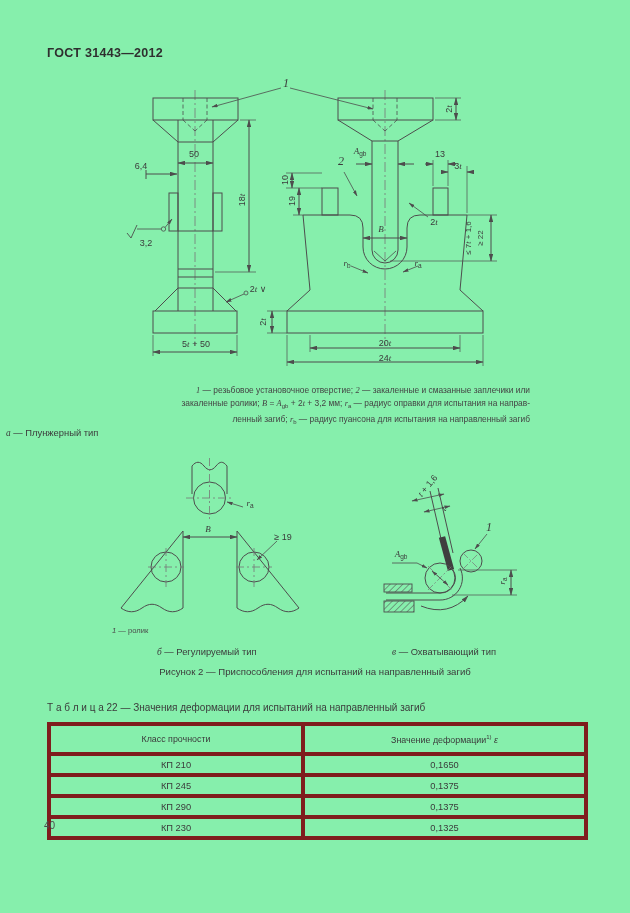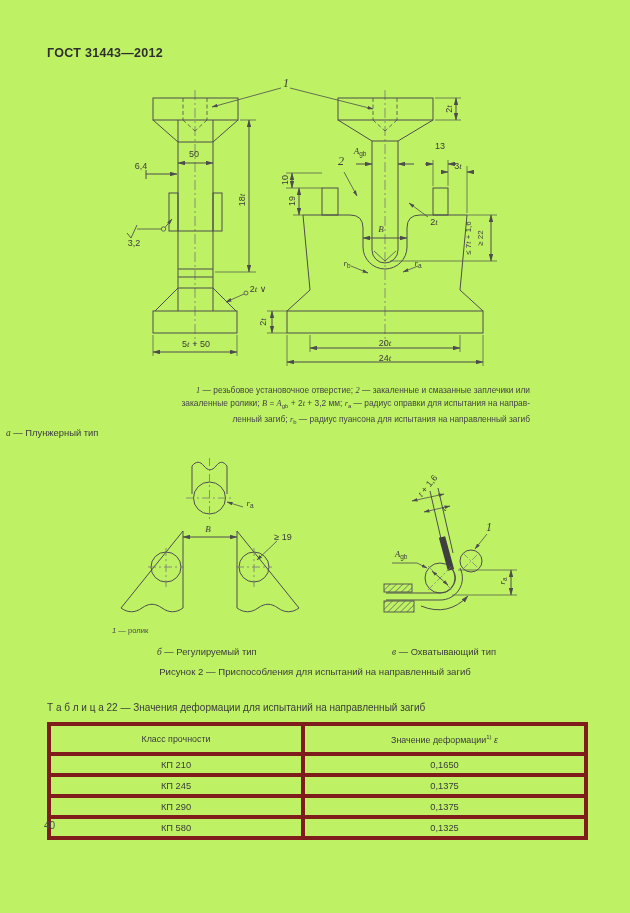--- a/index.html
+++ b/index.html
@@ -1,16 +1,16 @@
 <!DOCTYPE html>
 <html><head>
 <meta charset="utf-8">
 <style>
   html,body{margin:0;padding:0;background:#e8e8e8;}
-  .page{position:relative;width:630px;height:913px;background:#bef264;margin:0 auto;
+  .page{position:relative;width:630px;height:913px;background:#86efac;margin:0 auto;
         font-family:"Liberation Sans", sans-serif;color:#3b3b3b;overflow:hidden;}
   .hdr{position:absolute;left:47px;top:46px;font-size:12.5px;font-weight:bold;letter-spacing:.3px;color:#2f2f2f;}
   svg.draw{position:absolute;left:0;top:0;}
   .lbl{position:absolute;font-size:9px;color:#3b3b3b;white-space:nowrap;
        transform:translate(-50%,-50%);line-height:1;}
   .lbl i{font-family:"Liberation Serif", serif;}
   .lbl sub{font-size:6.5px;vertical-align:-2px;}
   .rot{transform:translate(-50%,-50%) rotate(-90deg);}
   .rot50{transform:translate(-50%,-50%) rotate(-50deg);}
   .f8{font-size:8px;}
@@ -159,28 +159,28 @@
       <path d="M511,570 V595" marker-start="url(#ar)" marker-end="url(#ar)"></path>
       <path d="M412,501 L444,494" marker-start="url(#ar)" marker-end="url(#ar)" stroke-width="0.8"></path>
       <path d="M424,512 L450,506" marker-start="url(#ar)" marker-end="url(#ar)" stroke-width="0.8"></path>
     </g>
   </svg>
 
   <div class="lbl f11" style="left:286px;top:83px"><i>1</i></div>
   <div class="lbl" style="left:194px;top:154px">50</div>
   <div class="lbl" style="left:141px;top:166px">6,4</div>
   <div class="lbl rot" style="left:242px;top:200px">18<i>t</i></div>
-  <div class="lbl" style="left:134px;top:243px">3,2</div>
+  <div class="lbl" style="left:146px;top:243px">3,2</div>
   <div class="lbl" style="left:258px;top:289px">2<i>t</i> ∨</div>
   <div class="lbl" style="left:196px;top:344px">5<i>t</i> + 50</div>
 
   <div class="lbl rot" style="left:449px;top:109px">2<i>t</i></div>
   <div class="lbl" style="left:360px;top:152px"><i>A</i><sub>gb</sub></div>
   <div class="lbl f11" style="left:341px;top:161px"><i>2</i></div>
-  <div class="lbl" style="left:440px;top:146px">13</div>
+  <div class="lbl" style="left:440px;top:154px">13</div>
   <div class="lbl" style="left:458px;top:166px">3<i>t</i></div>
   <div class="lbl rot" style="left:285px;top:180px">10</div>
   <div class="lbl rot" style="left:292px;top:201px">19</div>
   <div class="lbl" style="left:434px;top:222px">2<i>t</i></div>
   <div class="lbl" style="left:381px;top:229px"><i>B</i></div>
   <div class="lbl rot f8" style="left:469px;top:238px">≤ 7<i>t</i> + 1,6</div>
   <div class="lbl rot f8" style="left:481px;top:238px">≥ 22</div>
   <div class="lbl" style="left:347px;top:264px"><i>r</i><sub>b</sub></div>
   <div class="lbl" style="left:418px;top:264px"><i>r</i><sub>a</sub></div>
   <div class="lbl rot" style="left:263px;top:322px">2<i>t</i></div>
@@ -224,20 +224,20 @@
       </tr>
       <tr>
         <td>КП 245</td>
         <td>0,1375</td>
       </tr>
       <tr>
         <td>КП 290</td>
         <td>0,1375</td>
       </tr>
       <tr>
-        <td>КП 580</td>
+        <td>КП 230</td>
         <td>0,1325</td>
       </tr>
     </tbody>
   </table>
 
   <div class="pgnum">40</div>
 </div>
 
 </body></html>

